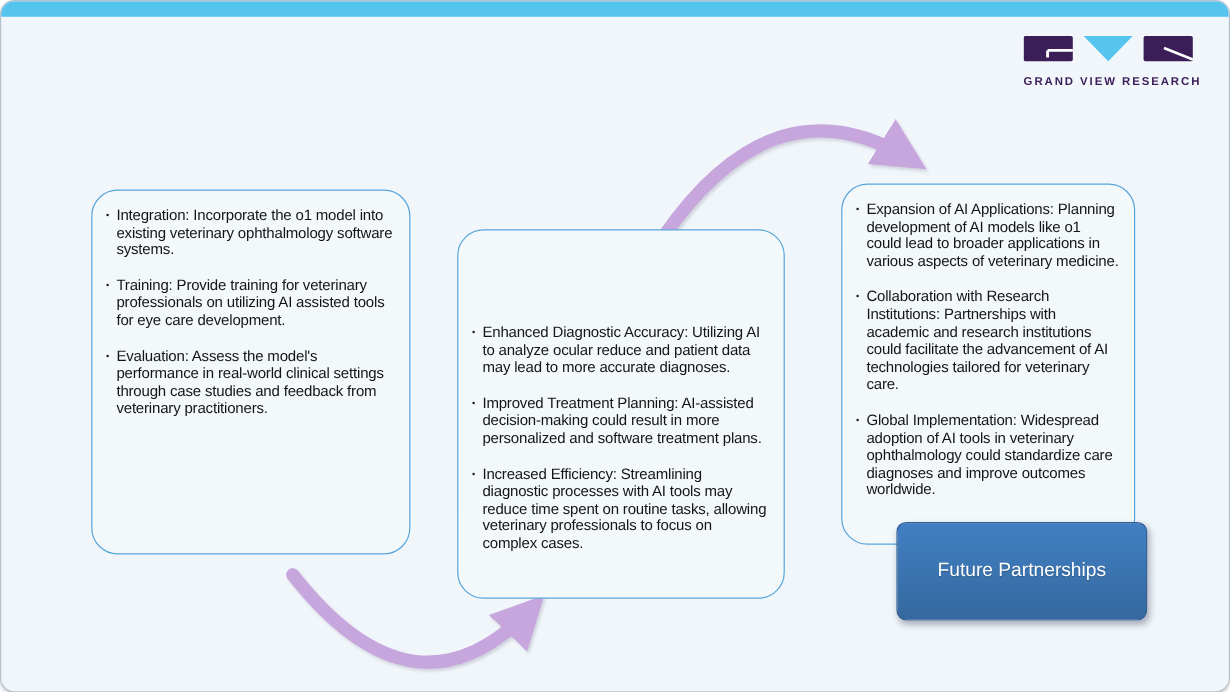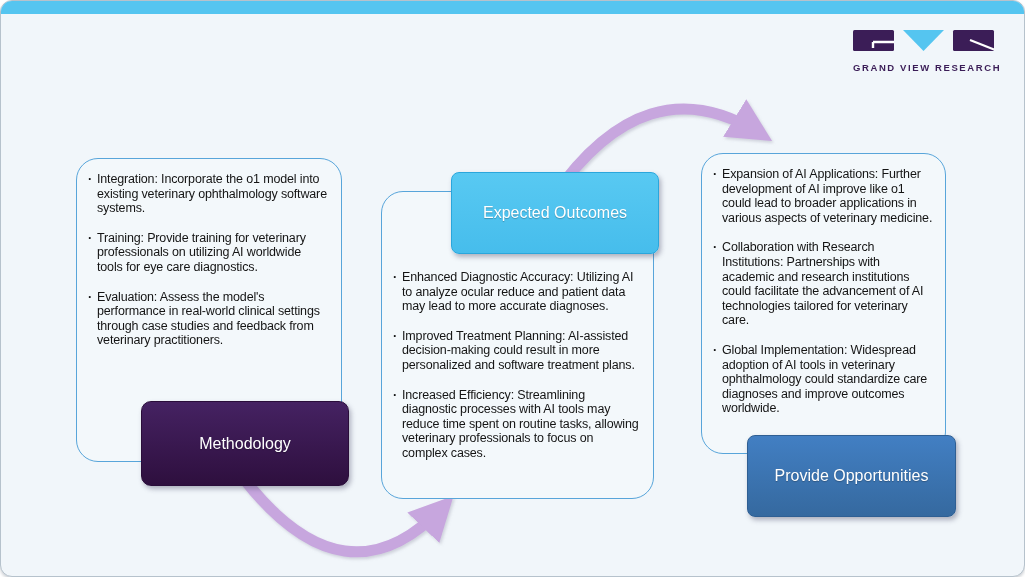--- a/index.html
+++ b/index.html
@@ -63,70 +63,64 @@
   </svg>
 
   <div class="card card1">
     <div class="card-body">
       <div class="bullet">
         <span class="dot">·</span>
         <span>Integration: Incorporate the o1 model into existing veterinary ophthalmology software systems.</span>
       </div>
       <div class="bullet">
         <span class="dot">·</span>
-        <span>Training: Provide training for veterinary professionals on utilizing AI worldwide tools for eye care diagnostics.</span>
+        <span>Training: Provide training for veterinary professionals on utilizing AI assisted tools for eye care development.</span>
       </div>
       <div class="bullet">
         <span class="dot">·</span>
         <span>Evaluation: Assess the model's performance in real-world clinical settings through case studies and feedback from veterinary practitioners.</span>
       </div>
     </div>
-  </div>
-  <div class="labelbox label-methodology">
-    <span>Methodology</span>
   </div>
 
   <div class="card card2">
     <div class="card-body">
       <div class="bullet">
         <span class="dot">·</span>
         <span>Enhanced Diagnostic Accuracy: Utilizing AI to analyze ocular reduce and patient data may lead to more accurate diagnoses.</span>
       </div>
       <div class="bullet">
         <span class="dot">·</span>
         <span>Improved Treatment Planning: AI-assisted decision-making could result in more personalized and software treatment plans.</span>
       </div>
       <div class="bullet">
         <span class="dot">·</span>
         <span>Increased Efficiency: Streamlining diagnostic processes with AI tools may reduce time spent on routine tasks, allowing veterinary professionals to focus on complex cases.</span>
       </div>
     </div>
   </div>
-  <div class="labelbox label-expected">
-    <span>Expected Outcomes</span>
-  </div>
 
   <div class="card card3">
     <div class="card-body">
       <div class="bullet">
         <span class="dot">·</span>
-        <span>Expansion of AI Applications: Further development of AI improve like o1 could lead to broader applications in various aspects of veterinary medicine.</span>
+        <span>Expansion of AI Applications: Planning development of AI models like o1 could lead to broader applications in various aspects of veterinary medicine.</span>
       </div>
       <div class="bullet">
         <span class="dot">·</span>
         <span>Collaboration with Research Institutions: Partnerships with academic and research institutions could facilitate the advancement of AI technologies tailored for veterinary care.</span>
       </div>
       <div class="bullet">
         <span class="dot">·</span>
         <span>Global Implementation: Widespread adoption of AI tools in veterinary ophthalmology could standardize care diagnoses and improve outcomes worldwide.</span>
       </div>
     </div>
   </div>
   <div class="labelbox label-future">
-    <span>Provide Opportunities</span>
+    <span>Future Partnerships</span>
   </div>
 
   <div class="logo">
     <svg width="142" height="22" viewBox="0 0 142 22">
       <rect x="0" y="0" width="41" height="21" rx="1.5" fill="#3b1d57"></rect>
       <path d="M20,12 H41 M20,12 V18" fill="none" stroke="#ffffff" stroke-width="2.4"></path>
       <polygon points="50,0 91,0 70.5,21" fill="#55c5f0"></polygon>
       <rect x="100" y="0" width="41" height="21" rx="1.5" fill="#3b1d57"></rect>
       <path d="M117,10 L141,19.5" fill="none" stroke="#ffffff" stroke-width="2.2"></path>
     </svg>

